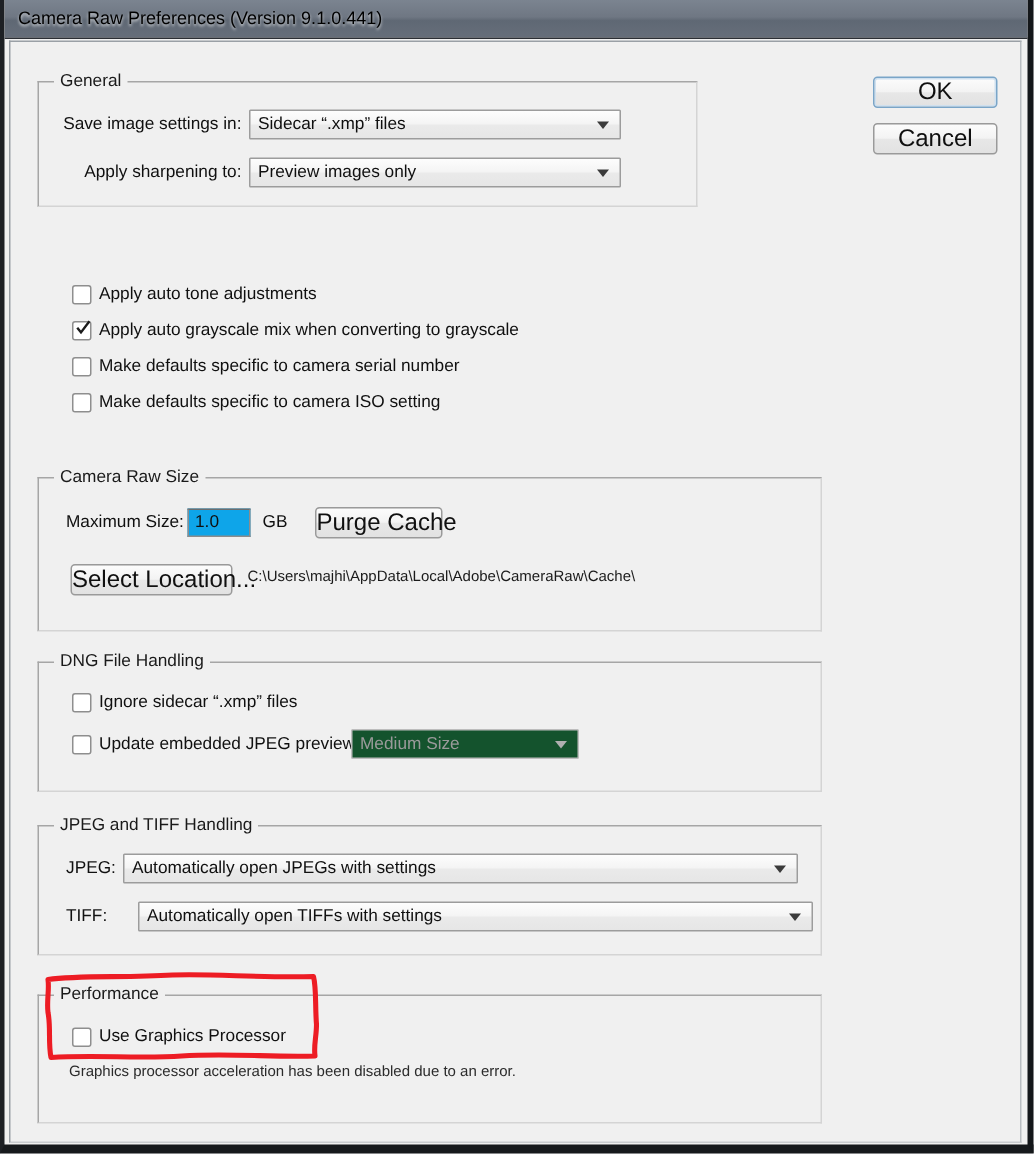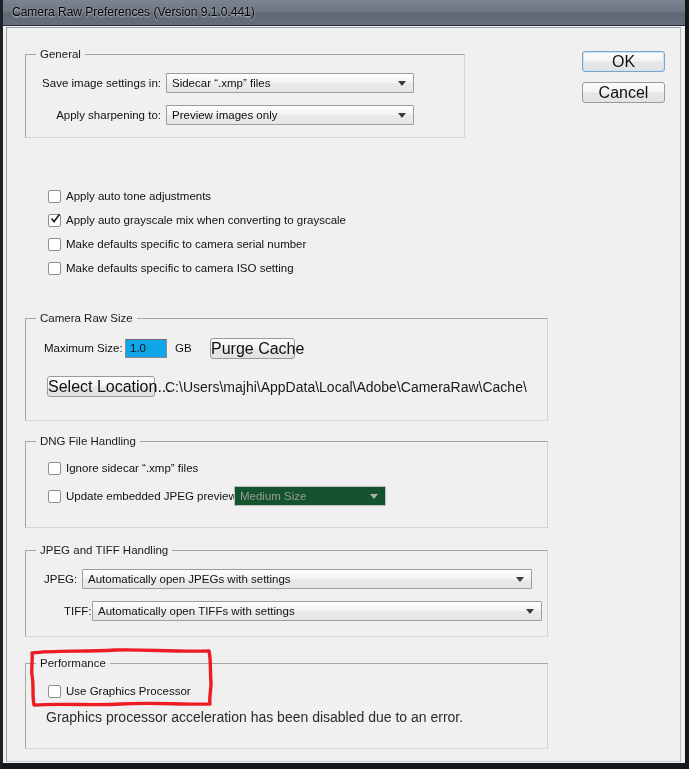--- a/index.html
+++ b/index.html
@@ -162,21 +162,21 @@
   }
   .check-label {
     position: absolute;
     font-size: 11.5px;
     color: #101010;
     white-space: nowrap;
   }
 
   .pathtext, .hinttext {
     position: absolute;
-    font-size: 14px;
+    font-size: 10px;
     color: #1a1a1a;
     white-space: nowrap;
   }
   .hinttext { color: #2b2b2b; }
 
   
   .annotation {
     position: absolute;
     left: 20px; top: 645px;
     width: 200px; height: 70px;
@@ -252,21 +252,21 @@
   </div>
 
   <div class="group" style="left:22px; top:550px; width:523px; height:87px;">
     <div class="group-title">JPEG and TIFF Handling</div>
   </div>
   <div class="lbl" style="left:41px; top:573px;">JPEG:</div>
   <div class="combo" style="left:79px; top:569px; width:450px;">
     <span>Automatically open JPEGs with settings</span>
     <span class="arrow"></span>
   </div>
-  <div class="lbl" style="left:41px; top:605px;margin-left:20px;">TIFF:</div>
+  <div class="lbl" style="left:41px; top:605px;">TIFF:</div>
   <div class="combo" style="left:89px; top:601px; width:450px;">
     <span>Automatically open TIFFs with settings</span>
     <span class="arrow"></span>
   </div>
 
   <div class="group" style="left:22px; top:663px; width:523px; height:86px;">
     <div class="group-title">Performance</div>
   </div>
   <div class="check" style="left:45px; top:685px;"></div>
   <div class="check-label" style="left:63px; top:685px;">Use Graphics Processor</div>

